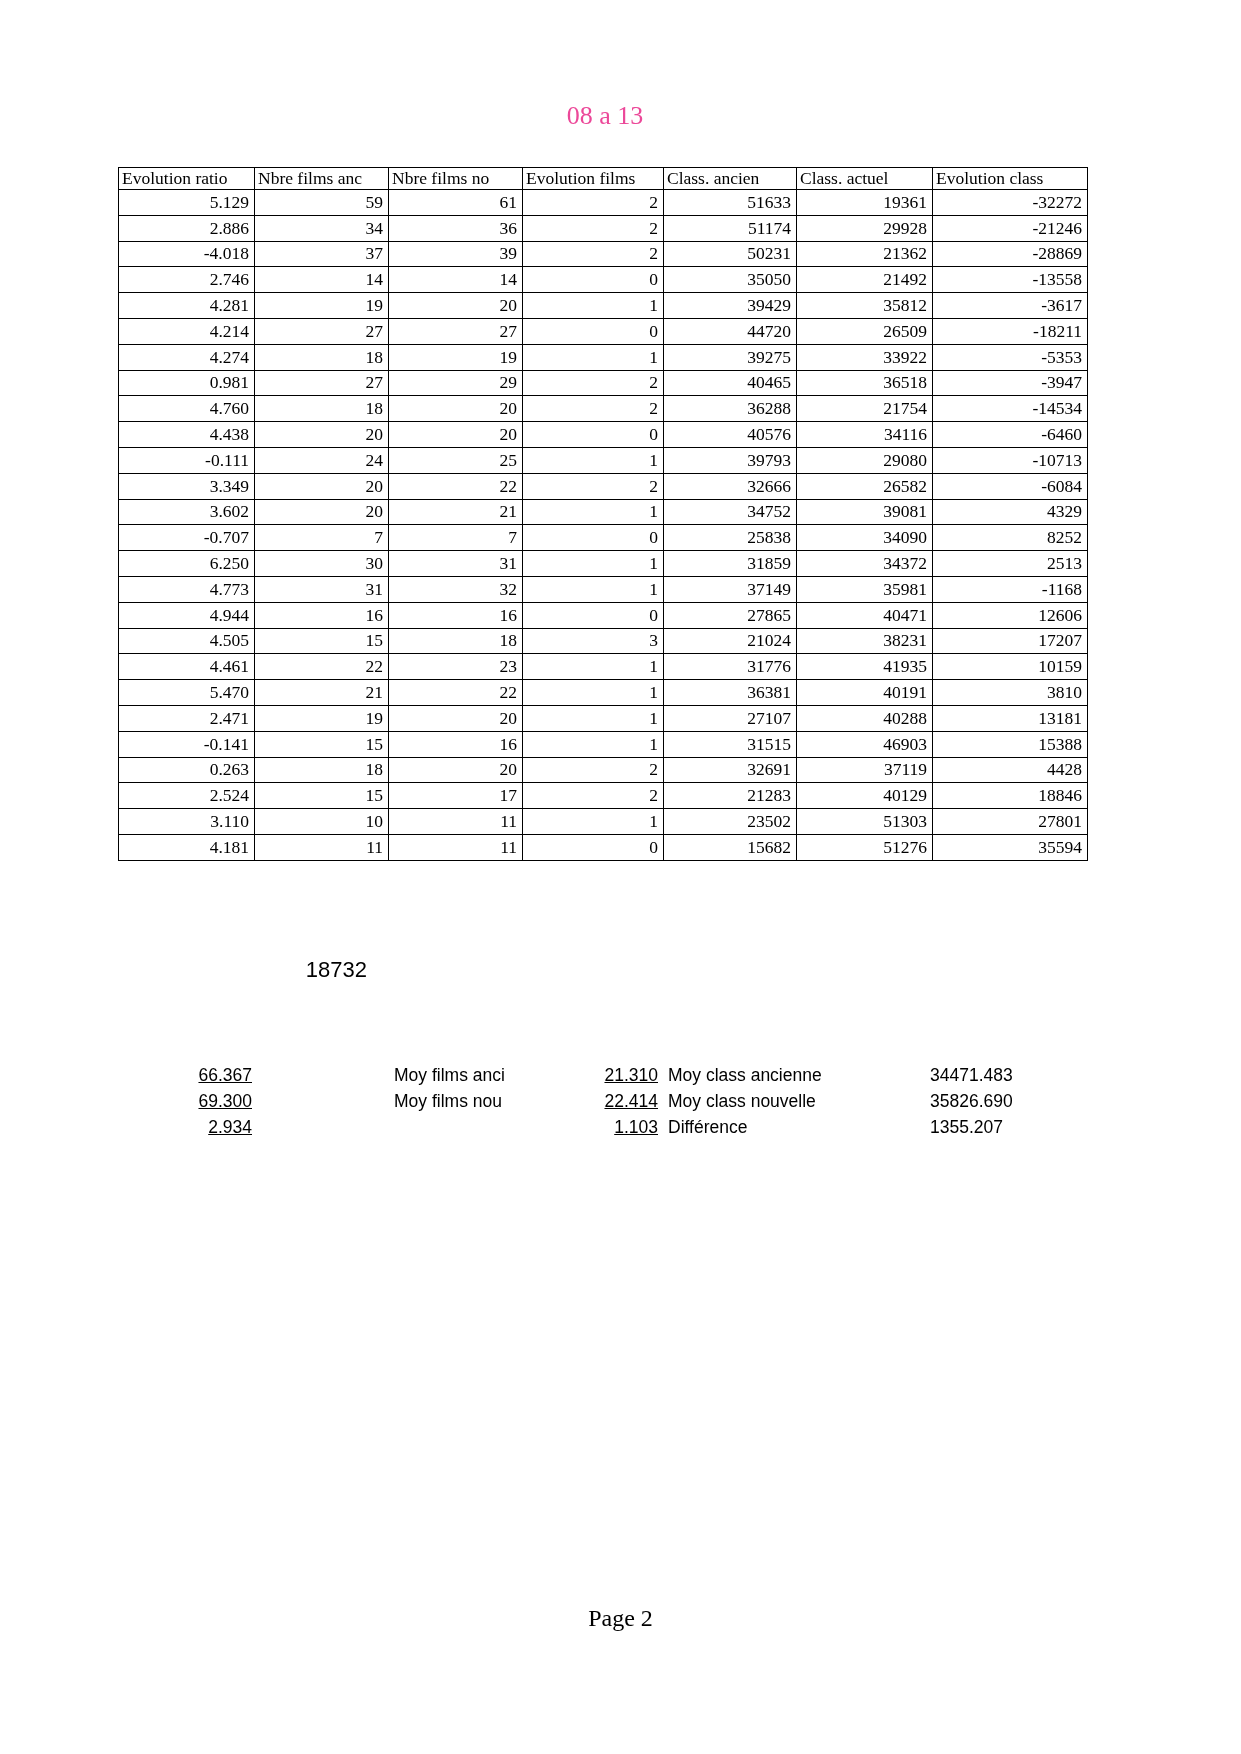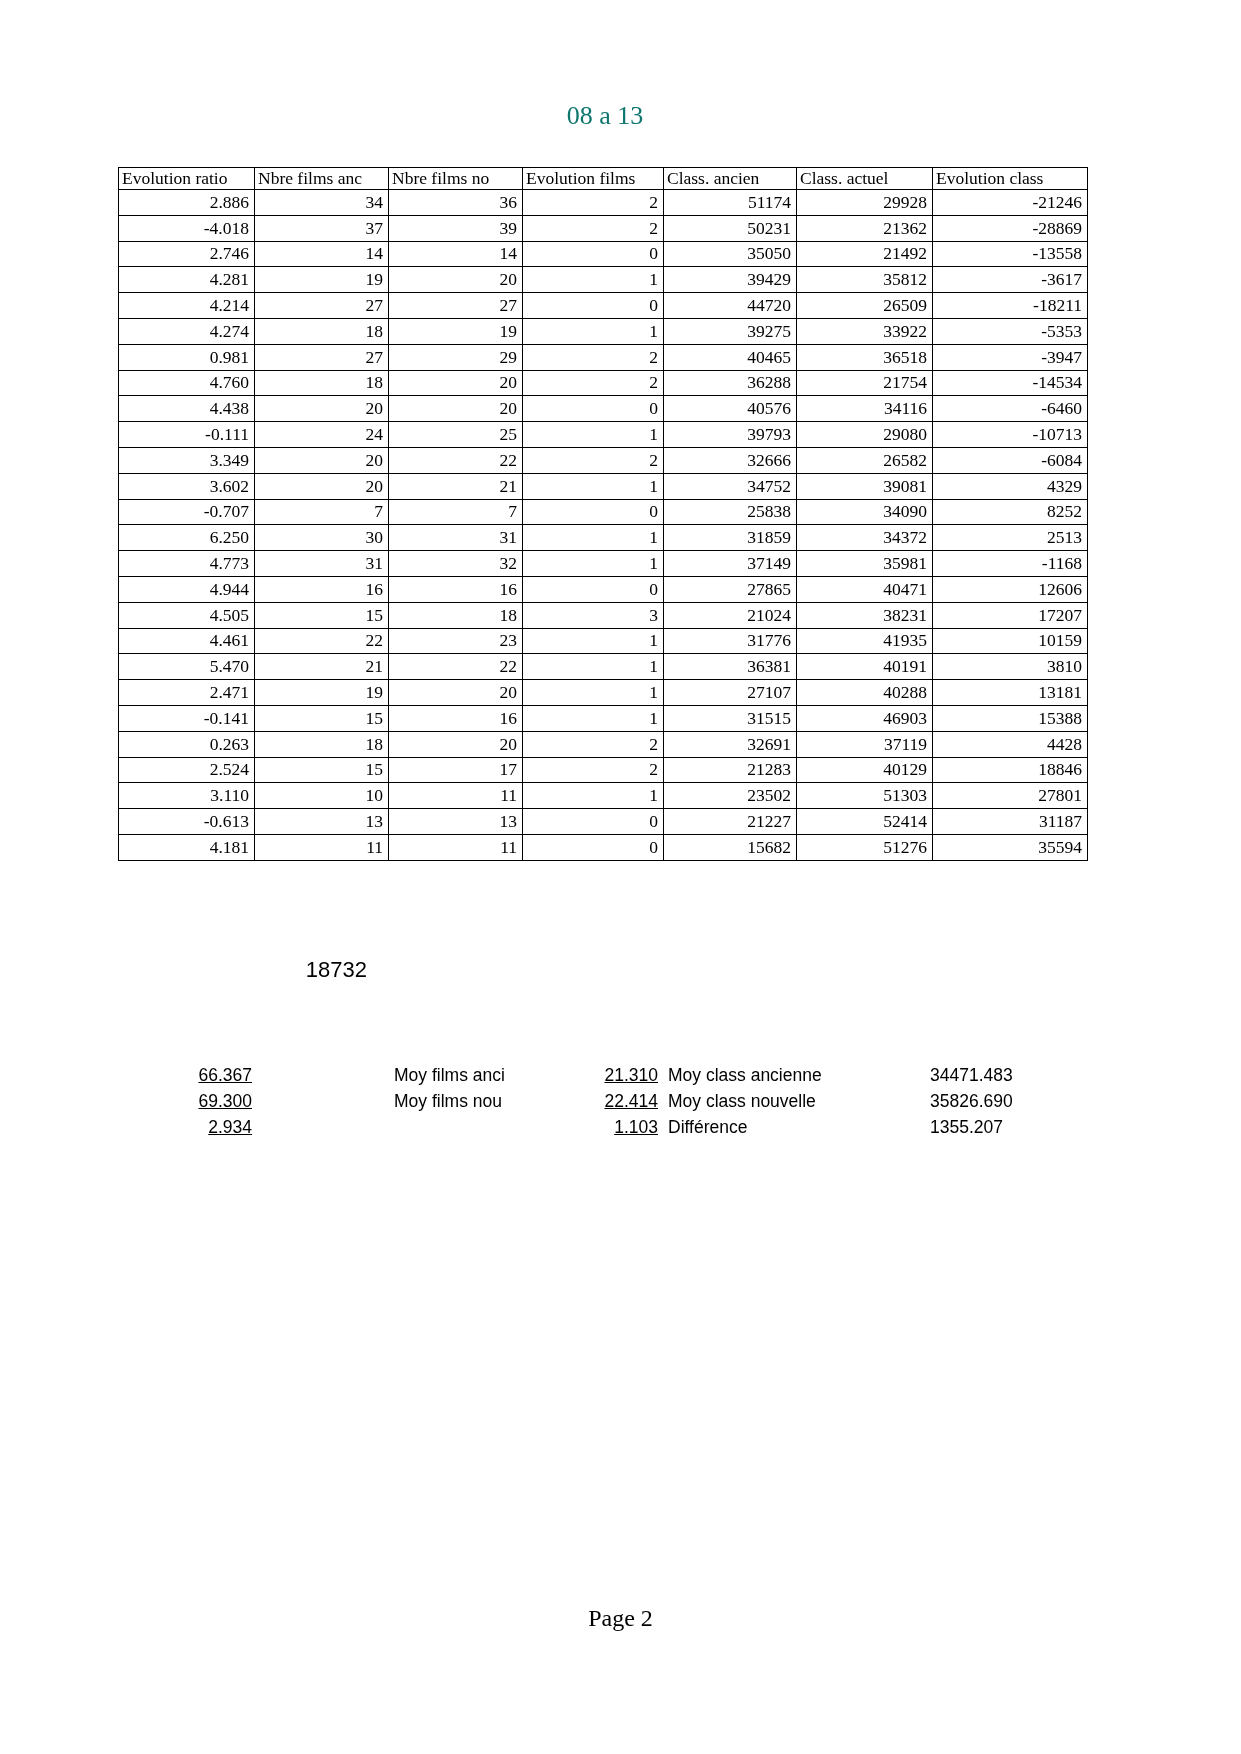--- a/index.html
+++ b/index.html
@@ -14,21 +14,21 @@
   }
   .doc-title {
     position: absolute;
     top: 101px;
     left: 0;
     width: 1210px;
     text-align: center;
     font-family: "Liberation Serif", serif;
     font-size: 26px;
     line-height: 30px;
-    color: #0f766e;
+    color: #ec4899;
   }
   table.data-table {
     position: absolute;
     left: 118px;
     top: 167px;
     width: 969px;
     border-collapse: collapse;
     table-layout: fixed;
     font-family: Liberation Serif, serif;
     font-size: 17.5px;
@@ -107,20 +107,29 @@
         <th>Nbre films anc</th>
         <th>Nbre films no</th>
         <th>Evolution films</th>
         <th>Class. ancien</th>
         <th>Class. actuel</th>
         <th>Evolution class</th>
       </tr>
     </thead>
     <tbody>
         <tr>
+          <td>5.129</td>
+          <td>59</td>
+          <td>61</td>
+          <td>2</td>
+          <td>51633</td>
+          <td>19361</td>
+          <td>-32272</td>
+        </tr>
+        <tr>
           <td>2.886</td>
           <td>34</td>
           <td>36</td>
           <td>2</td>
           <td>51174</td>
           <td>29928</td>
           <td>-21246</td>
         </tr>
         <tr>
           <td>-4.018</td>
@@ -321,29 +330,20 @@
           <td>18846</td>
         </tr>
         <tr>
           <td>3.110</td>
           <td>10</td>
           <td>11</td>
           <td>1</td>
           <td>23502</td>
           <td>51303</td>
           <td>27801</td>
-        </tr>
-        <tr>
-          <td>-0.613</td>
-          <td>13</td>
-          <td>13</td>
-          <td>0</td>
-          <td>21227</td>
-          <td>52414</td>
-          <td>31187</td>
         </tr>
         <tr>
           <td>4.181</td>
           <td>11</td>
           <td>11</td>
           <td>0</td>
           <td>15682</td>
           <td>51276</td>
           <td>35594</td>
         </tr>

